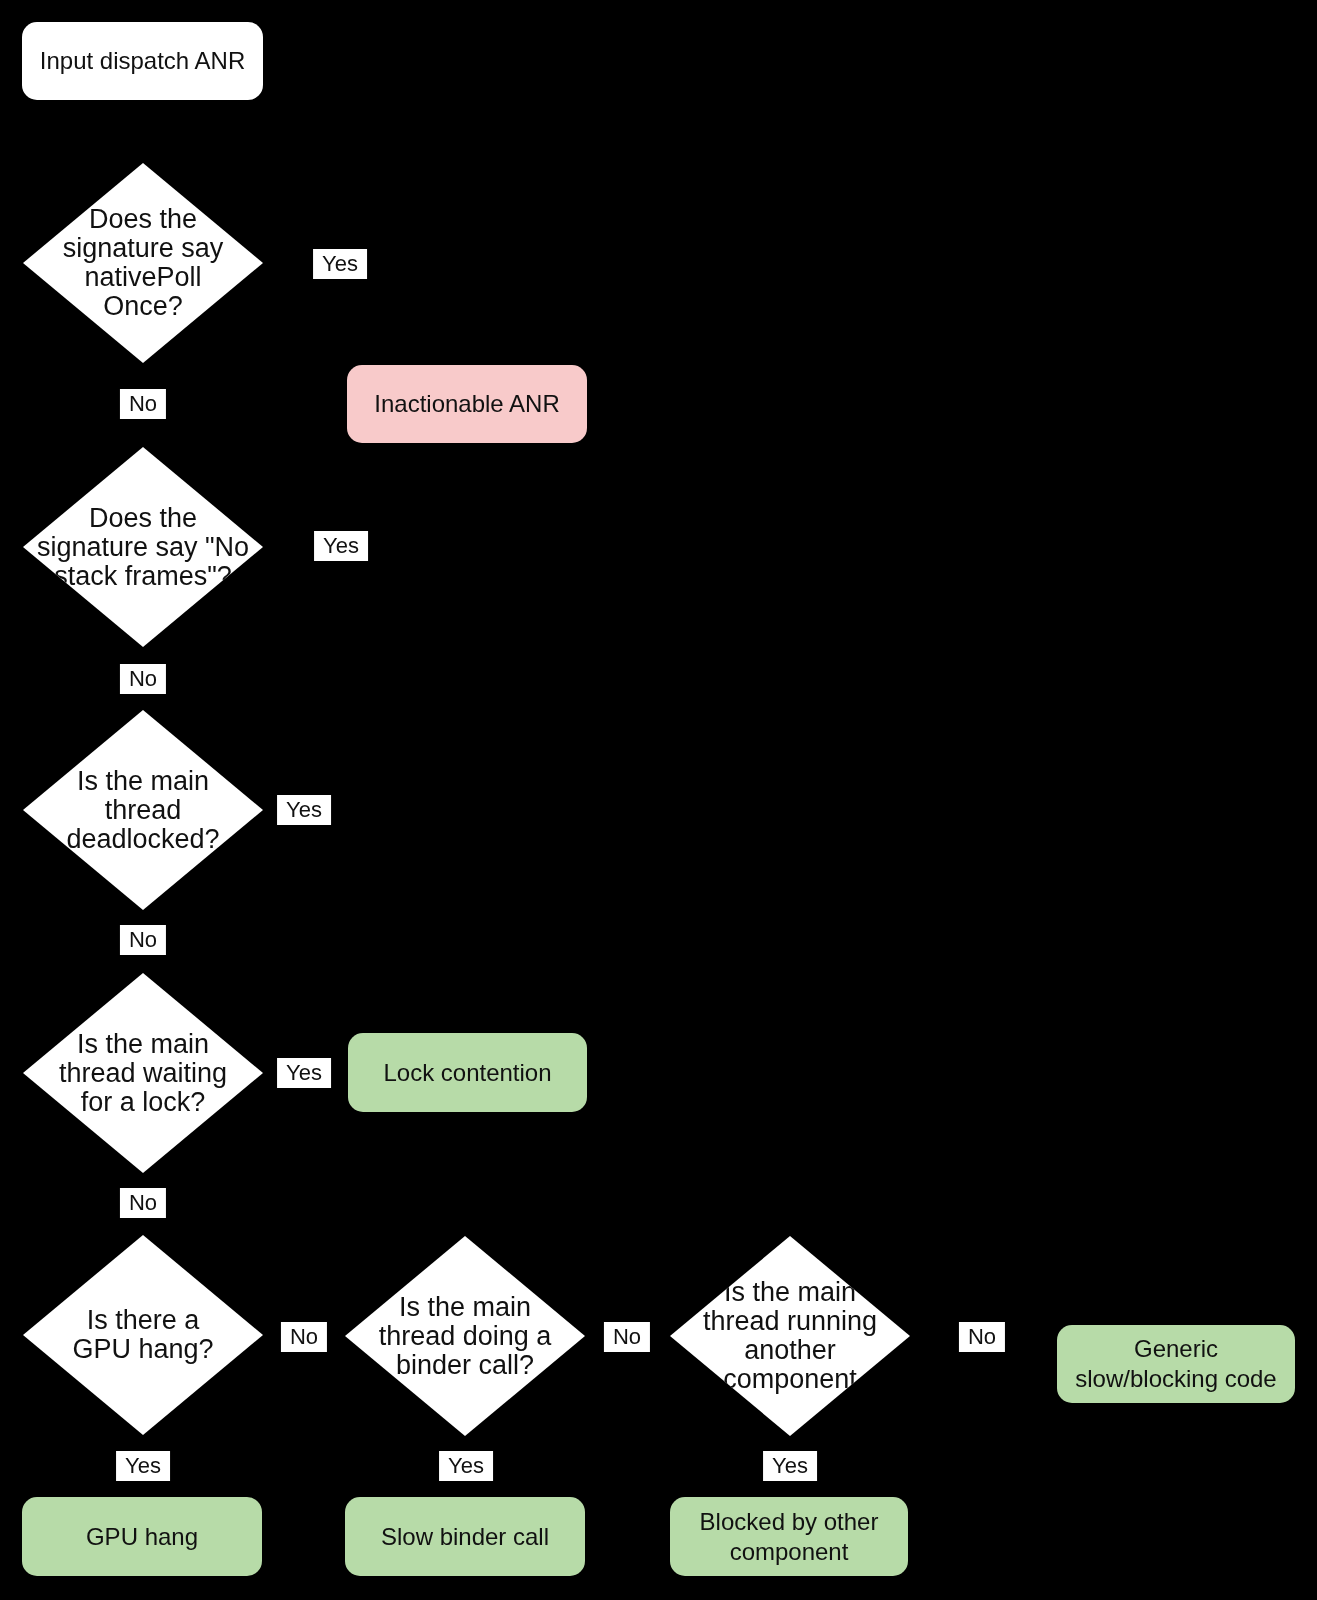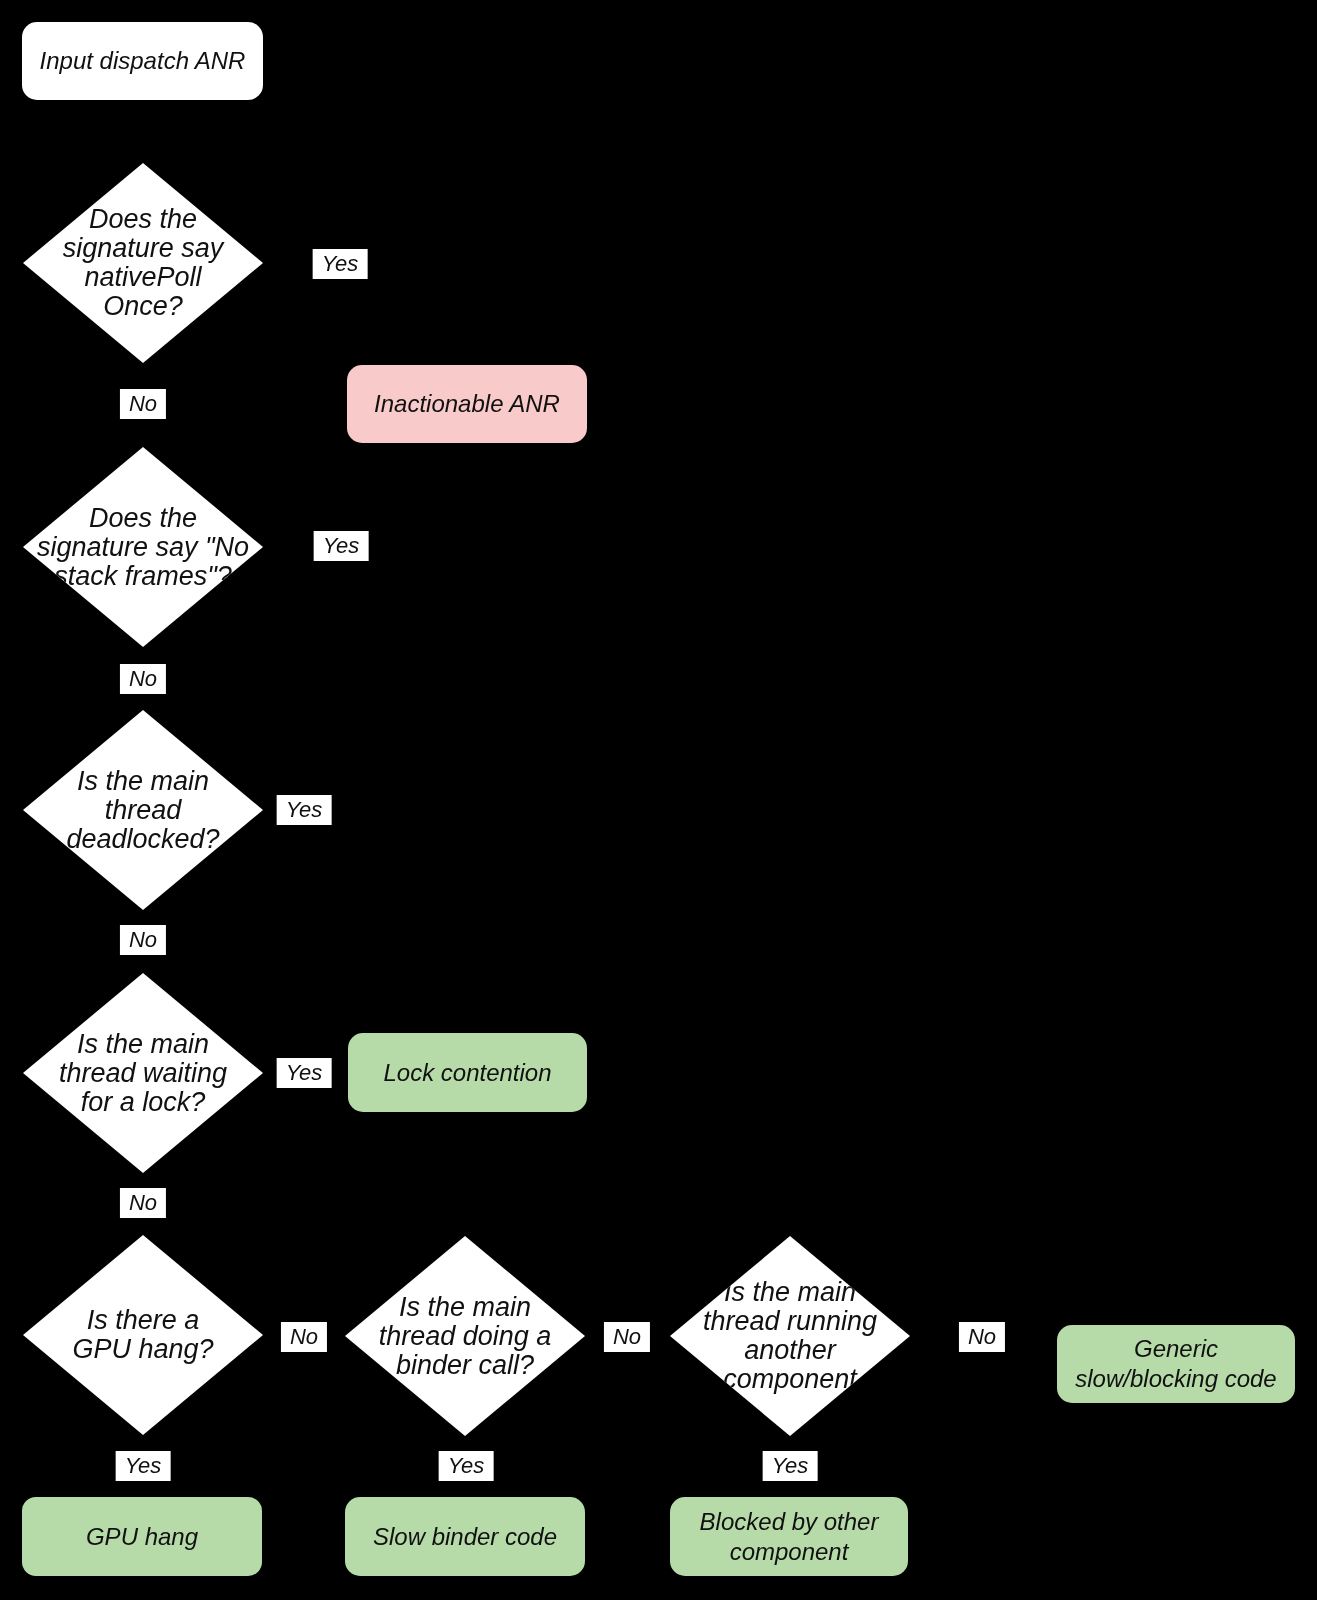--- a/index.html
+++ b/index.html
@@ -10,21 +10,20 @@
     --text:#111111;
   }
   html,body{margin:0;padding:0;background:var(--background);}
   .canvas{
     position:relative;
     width:1317px;height:1600px;
     background:var(--background);
     font-family:"Liberation Sans", sans-serif;
     color:var(--text);
     overflow:hidden;
-    font-style:italic;
   }
   .edges{position:absolute;inset:0;width:1317px;height:1600px;}
   .node{
     position:absolute;
     display:flex;align-items:center;justify-content:center;
     text-align:center;
     white-space:pre-line;
     box-sizing:border-box;
   }
   .startbox{
@@ -50,21 +49,21 @@
   .outcome{
     border-radius:15px;
     font-size:24px;line-height:30px;
   }
   .green{background:var(--outcome-green);}
   .pink{background:var(--outcome-pink);}
   .o-inactionable{left:347px;top:365px;width:240px;height:78px;}
   .o-deadlock{left:348px;top:770px;width:239px;height:79px;}
   .o-lock{left:348px;top:1033px;width:239px;height:79px;justify-content:center;}
   .o-generic{left:1057px;top:1297px;width:238px;height:78px;margin-top:28px;}
-  .o-gpu{left:22px;top:1497px;width:240px;height:79px;border-radius:14px;}
+  .o-gpu{left:22px;top:1497px;width:240px;height:79px;}
   .o-binder{left:345px;top:1497px;width:240px;height:79px;}
   .o-blocked{left:670px;top:1497px;width:238px;height:79px;}
   .chip{
     position:absolute;
     transform:translate(-50%,-50%);
     background:var(--node-fill);
     color:var(--text);
     font-size:22px;line-height:24px;
     padding:3px 9px;
   }
@@ -154,21 +153,21 @@
     <span>Lock contention</span>
   </div>
   <div class="node outcome green o-generic">
     <span>Generic
 slow/blocking code</span>
   </div>
   <div class="node outcome green o-gpu">
     <span>GPU hang</span>
   </div>
   <div class="node outcome green o-binder">
-    <span>Slow binder code</span>
+    <span>Slow binder call</span>
   </div>
   <div class="node outcome green o-blocked">
     <span>Blocked by other
 component</span>
   </div>
 
   <span class="chip yes1">Yes</span>
   <span class="chip no1">No</span>
   <span class="chip yes2">Yes</span>
   <span class="chip no2">No</span>

